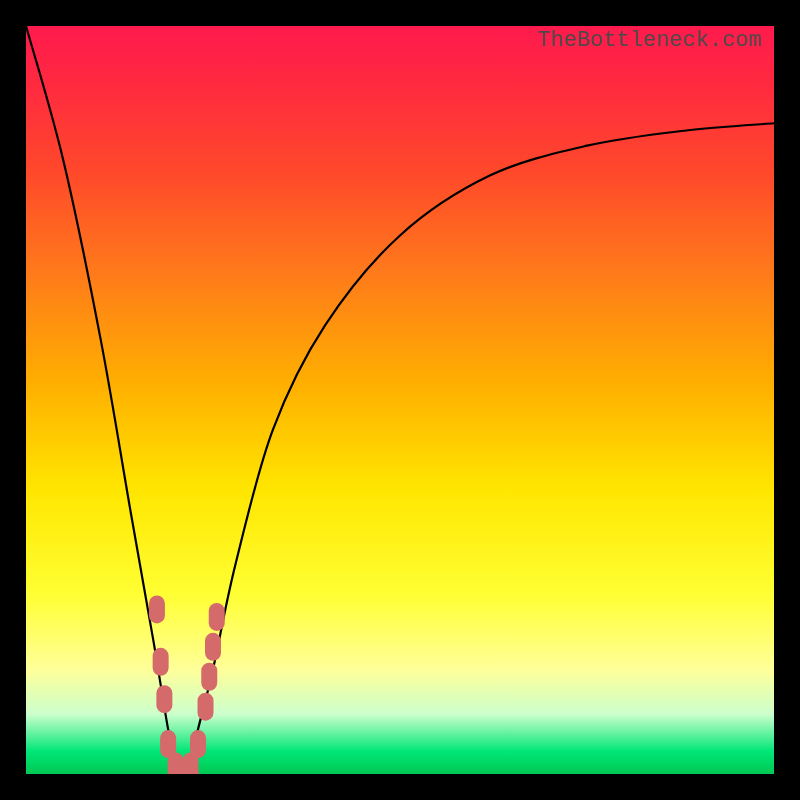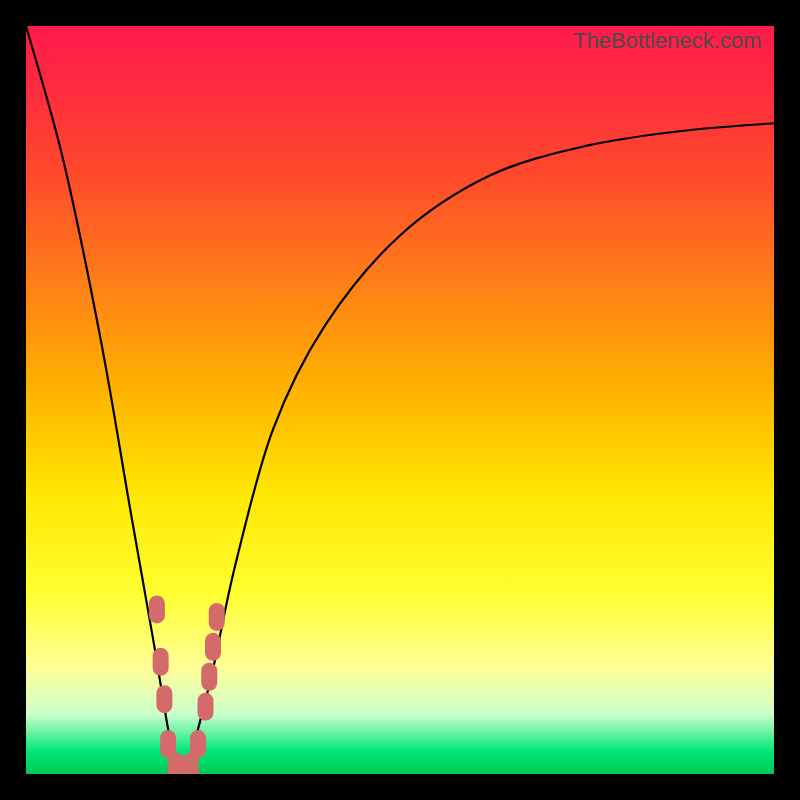--- a/index.html
+++ b/index.html
@@ -32,21 +32,21 @@
       #ffff33 76%,
       #ffff99 86%,
       #ccffcc 92%,
       #00e676 97%,
       #00c853 100%);
   }
   .watermark {
     position: absolute;
     top: 2px;
     right: 12px;
-    font-family: Liberation Sans, sans-serif;
+    font-family: Liberation Mono, monospace;
     font-size: 22px;
     color: #4a4a4a;
     letter-spacing: 0px;
     font-weight: 500;
   }
   svg.curves {
     position: absolute;
     left: 0;
     top: 0;
     width: 748px;

